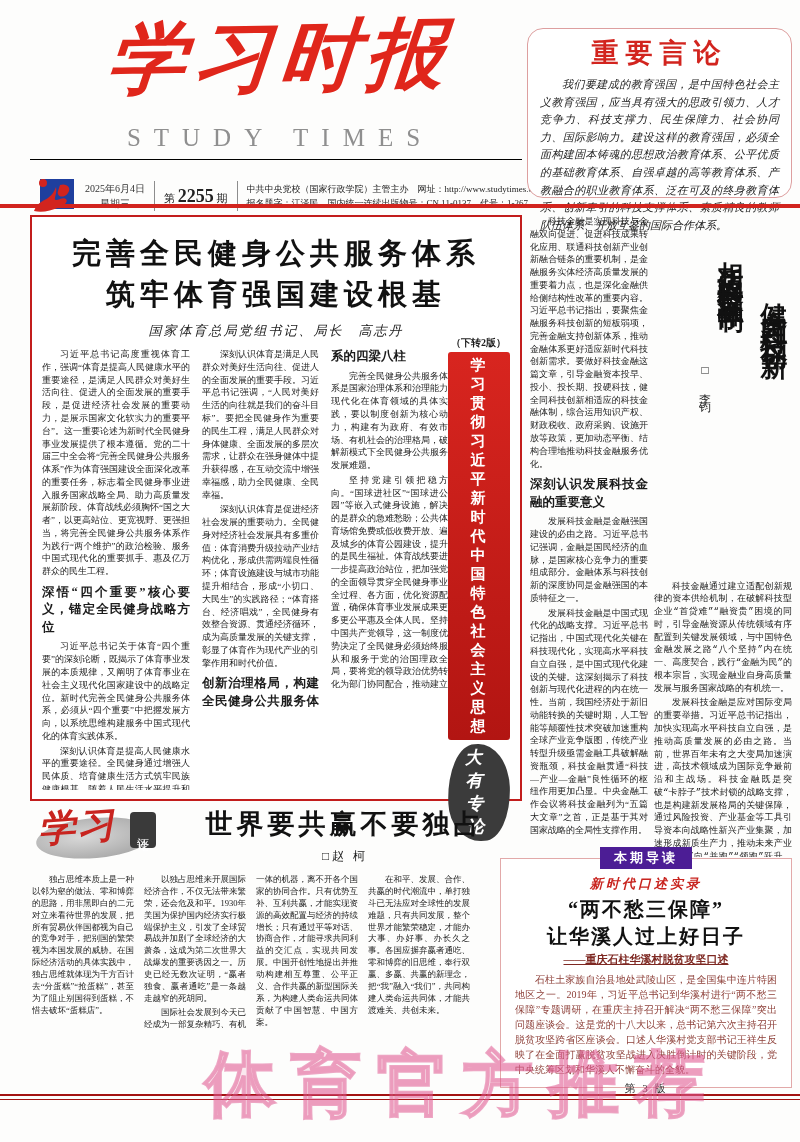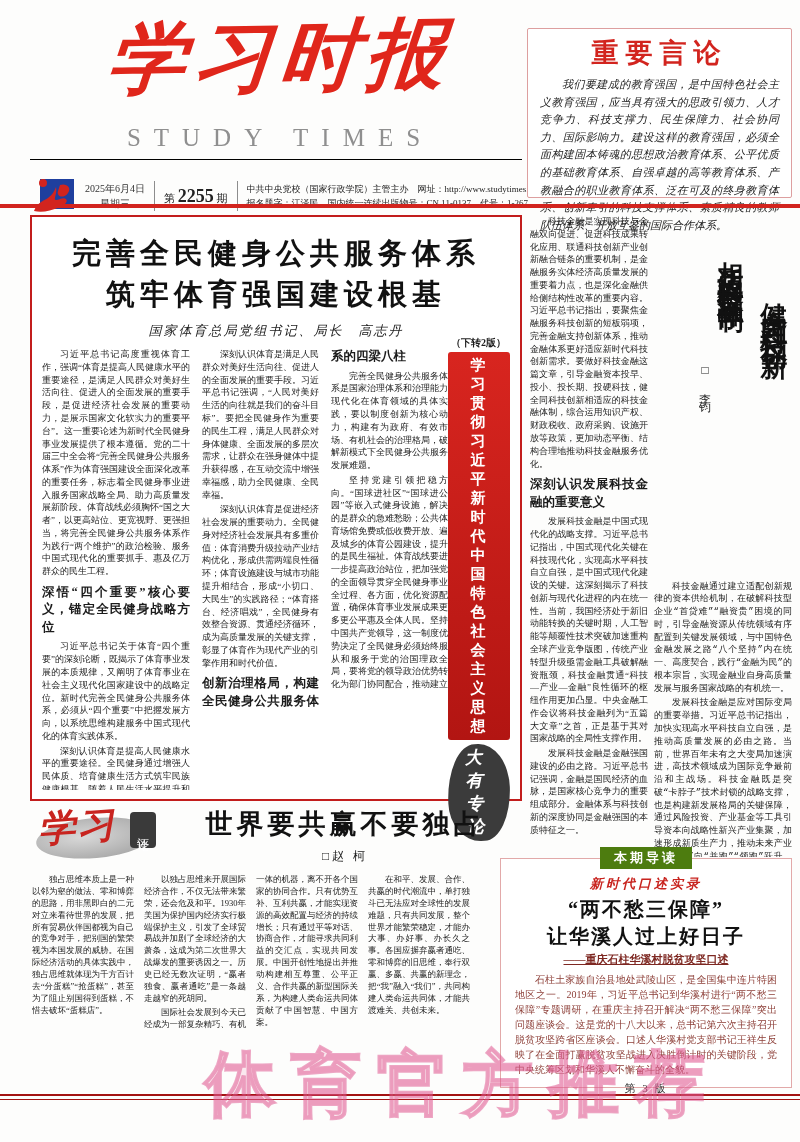--- a/index.html
+++ b/index.html
@@ -14,21 +14,21 @@
   .info-row{position:absolute;left:30px;top:159px;width:492px;border-top:1px solid #000000;
       padding-top:17px;display:flex;align-items:center;gap:9px;}
   .logo{width:46px;height:38px;flex:0 0 auto;}
   .dateblk{font-size:10px;line-height:1.5;text-align:center;color:#333;white-space:nowrap;}
   .vsep{width:1px;height:30px;background:#8d8d8d;flex:0 0 auto;}
   .issueblk{font-size:11px;color:#222;white-space:nowrap;}
   .issue-no{font-size:18px;font-weight:bold;}
   .infoblk{font-size:9px;line-height:1.6;color:#222;white-space:nowrap;}
   
   .quotes{position:absolute;left:527px;top:28px;width:265px;height:170px;box-sizing:border-box;
-      border:1.5px solid #dd9f9f;border-radius:2px;padding:6px 12px;background:#fff;}
+      border:1.5px solid #dd9f9f;border-radius:16px;padding:6px 12px;background:#fff;}
   .quotes-title{text-align:center;font-size:27px;font-weight:bold;color:#d2241e;letter-spacing:7px;}
   .quotes-body{margin-top:5px;font-size:11px;font-style:italic;line-height:1.6;text-align:justify;
       text-indent:2em;color:#222;}
   .top-rule{position:absolute;left:0;top:204px;width:800px;height:4px;background:#d2241e;}
   
   .main-box{position:absolute;left:30px;top:215px;width:492px;height:586px;box-sizing:border-box;
       border:2px solid #c21d1c;padding:4px 10px;background:#fff;}
   .headline{margin-top:12px;text-align:center;font-size:29px;font-weight:bold;
       letter-spacing:5px;line-height:1.4;color:#111;}
   .byline{margin-top:8px;text-align:center;font-size:13px;font-style:italic;color:#222;letter-spacing:2px;}
@@ -68,21 +68,21 @@
       text-align:center;line-height:26px;}
   .com-titlewrap{position:absolute;left:160px;top:0;width:310px;text-align:center;}
   .com-title{font-size:27px;font-weight:bold;letter-spacing:4px;color:#111;}
   .com-author{margin-top:6px;font-size:12px;letter-spacing:3px;color:#222;}
   .com-cols{position:absolute;left:32px;top:874px;width:438px;height:216px;overflow:hidden;
       column-count:4;column-gap:10px;font-size:8.5px;line-height:1.4;text-align:justify;}
   
   .digest{position:absolute;left:500px;top:858px;width:292px;height:230px;box-sizing:border-box;
       border:1.5px solid #e2a9a9;background:#fff;}
   .digest-label{position:absolute;top:-12px;left:50%;transform:translateX(-50%);
-      background:#4d7c0f;color:#fff;font-size:13px;font-weight:bold;letter-spacing:3px;padding:2px 14px;}
+      background:#4c1d95;color:#fff;font-size:13px;font-weight:bold;letter-spacing:3px;padding:2px 14px;}
   .digest-kicker{margin-top:16px;text-align:center;color:#c8241f;font-style:italic;font-weight:bold;
       font-size:13px;letter-spacing:3px;}
   .digest-title{margin-top:3px;text-align:center;font-size:20px;font-weight:bold;line-height:1.35;
       letter-spacing:2px;color:#111;}
   .digest-sub{margin-top:2px;text-align:center;font-size:11px;font-weight:bold;color:#7e2822;text-decoration:underline;}
   .digest-body{margin:5px 14px 0;font-size:10px;line-height:1.5;text-align:justify;text-indent:2em;
       color:#8d3f38;}
   .digest-page{margin-top:4px;text-align:center;font-size:11px;color:#333;letter-spacing:2px;}
   
   .bottom-rule{position:absolute;left:0;top:1094px;width:800px;height:3px;
@@ -157,22 +157,22 @@
           <span class="brush-stamp">大有专论</span>
         </div>
       </div>
     </div>
   </div>
 
   <div class="tech">
     <div class="tcol-left">
         <p class="para">科技金融是实现科技与金融双向促进、促进科技成果转化应用、联通科技创新产业创新融合链条的重要机制，是金融服务实体经济高质量发展的重要着力点，也是深化金融供给侧结构性改革的重要内容。习近平总书记指出，要聚焦金融服务科技创新的短板弱项，完善金融支持创新体系，推动金融体系更好适应新时代科技创新需求。要做好科技金融这篇文章，引导金融资本投早、投小、投长期、投硬科技，健全同科技创新相适应的科技金融体制，综合运用知识产权、财政税收、政府采购、设施开放等政策，更加动态平衡、结构合理地推动科技金融服务优化。</p>
         <h3 class="subhead">深刻认识发展科技金融的重要意义</h3>
+        <p class="para">发展科技金融是金融强国建设的必由之路。习近平总书记强调，金融是国民经济的血脉，是国家核心竞争力的重要组成部分。金融体系与科技创新的深度协同是金融强国的本质特征之一。</p>
         <p class="para">发展科技金融是中国式现代化的战略支撑。习近平总书记指出，中国式现代化关键在科技现代化，实现高水平科技自立自强，是中国式现代化建设的关键。这深刻揭示了科技创新与现代化进程的内在统一性。当前，我国经济处于新旧动能转换的关键时期，人工智能等颠覆性技术突破加速重构全球产业竞争版图，传统产业转型升级亟需金融工具破解融资瓶颈，科技金融贯通“科技—产业—金融”良性循环的枢纽作用更加凸显。中央金融工作会议将科技金融列为“五篇大文章”之首，正是基于其对国家战略的全局性支撑作用。</p>
-        <p class="para">发展科技金融是金融强国建设的必由之路。习近平总书记强调，金融是国民经济的血脉，是国家核心竞争力的重要组成部分。金融体系与科技创新的深度协同是金融强国的本质特征之一。</p>
       </div>
     <div class="tright">
       <div class="vtitle">
         <div class="vt1">健全同科技创新</div>
         <div class="vt2">相适应的科技金融体制</div>
         <div class="vauthor">□李钧</div>
       </div>
       <div class="tcol-right">
           <p class="para">科技金融通过建立适配创新规律的资本供给机制，在破解科技型企业“首贷难”“融资贵”困境的同时，引导金融资源从传统领域有序配置到关键发展领域，与中国特色金融发展之路“八个坚持”内在统一、高度契合，践行“金融为民”的根本宗旨，实现金融业自身高质量发展与服务国家战略的有机统一。</p>
           <p class="para">发展科技金融是应对国际变局的重要举措。习近平总书记指出，加快实现高水平科技自立自强，是推动高质量发展的必由之路。当前，世界百年未有之大变局加速演进，高技术领域成为国际竞争最前沿和主战场。科技金融既是突破“卡脖子”技术封锁的战略支撑，也是构建新发展格局的关键保障，通过风险投资、产业基金等工具引导资本向战略性新兴产业集聚，加速形成新质生产力，推动未来产业从“跟跑”向“并跑”“领跑”跃升。（下转5版）</p>

